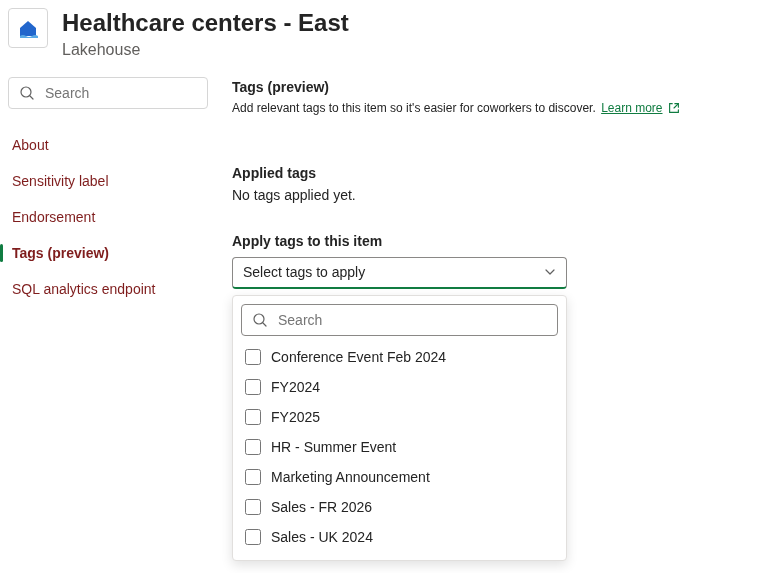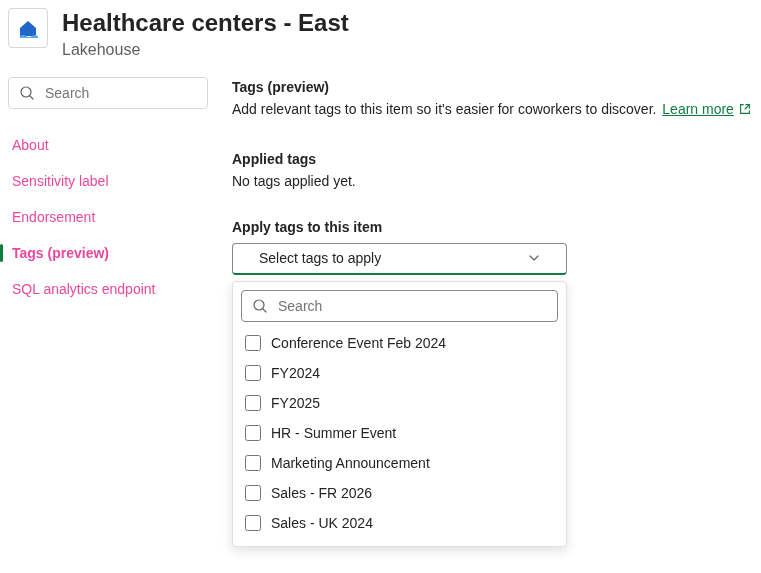--- a/index.html
+++ b/index.html
@@ -77,21 +77,21 @@
     font-size: 14px;
     background: transparent;
   }
   .search-box svg { flex-shrink: 0; }
 
   
   .nav { display: flex; flex-direction: column; }
   .nav-item {
     padding: 10px 4px 10px 4px;
     cursor: pointer;
-    color: #ec4899;
+    color: #7f1d1d;
     position: relative;
   }
   .nav-item.selected {
     font-weight: 600;
   }
   .nav-item.selected::before {
     content: "";
     position: absolute;
     left: -8px;
     top: 9px;
@@ -102,23 +102,23 @@
   }
 
   
   .right-col { flex: 1; padding-top: 2px; }
   .section-heading {
     font-weight: 600;
     font-size: 14px;
     margin-bottom: 6px;
   }
   .description {
-    font-size: 14px;
+    font-size: 12px;
     color: #242424;
-    margin-bottom: 34px;
+    margin-bottom: 50px;
   }
   .link {
     color: #107c41;
     text-decoration: underline;
     cursor: pointer;
     margin-left: 2px;
     display: inline-flex;
     align-items: center;
     gap: 4px;
   }
@@ -139,21 +139,21 @@
   .dropdown-trigger {
     height: 32px;
     width: 100%;
     border: 1px solid #8a8886;
     border-bottom: 2px solid #107c41;
     border-radius: 4px 4px 4px 4px;
     background: #fff;
     display: flex;
     align-items: center;
     justify-content: space-between;
-    padding: 0 26px;
+    padding: 0 10px;
     cursor: pointer;
     font-size: 14px;
   }
   .dropdown-trigger .placeholder { color: #242424; }
 
   
   .flyout {
     position: absolute;
     top: 38px;
     left: 0;

